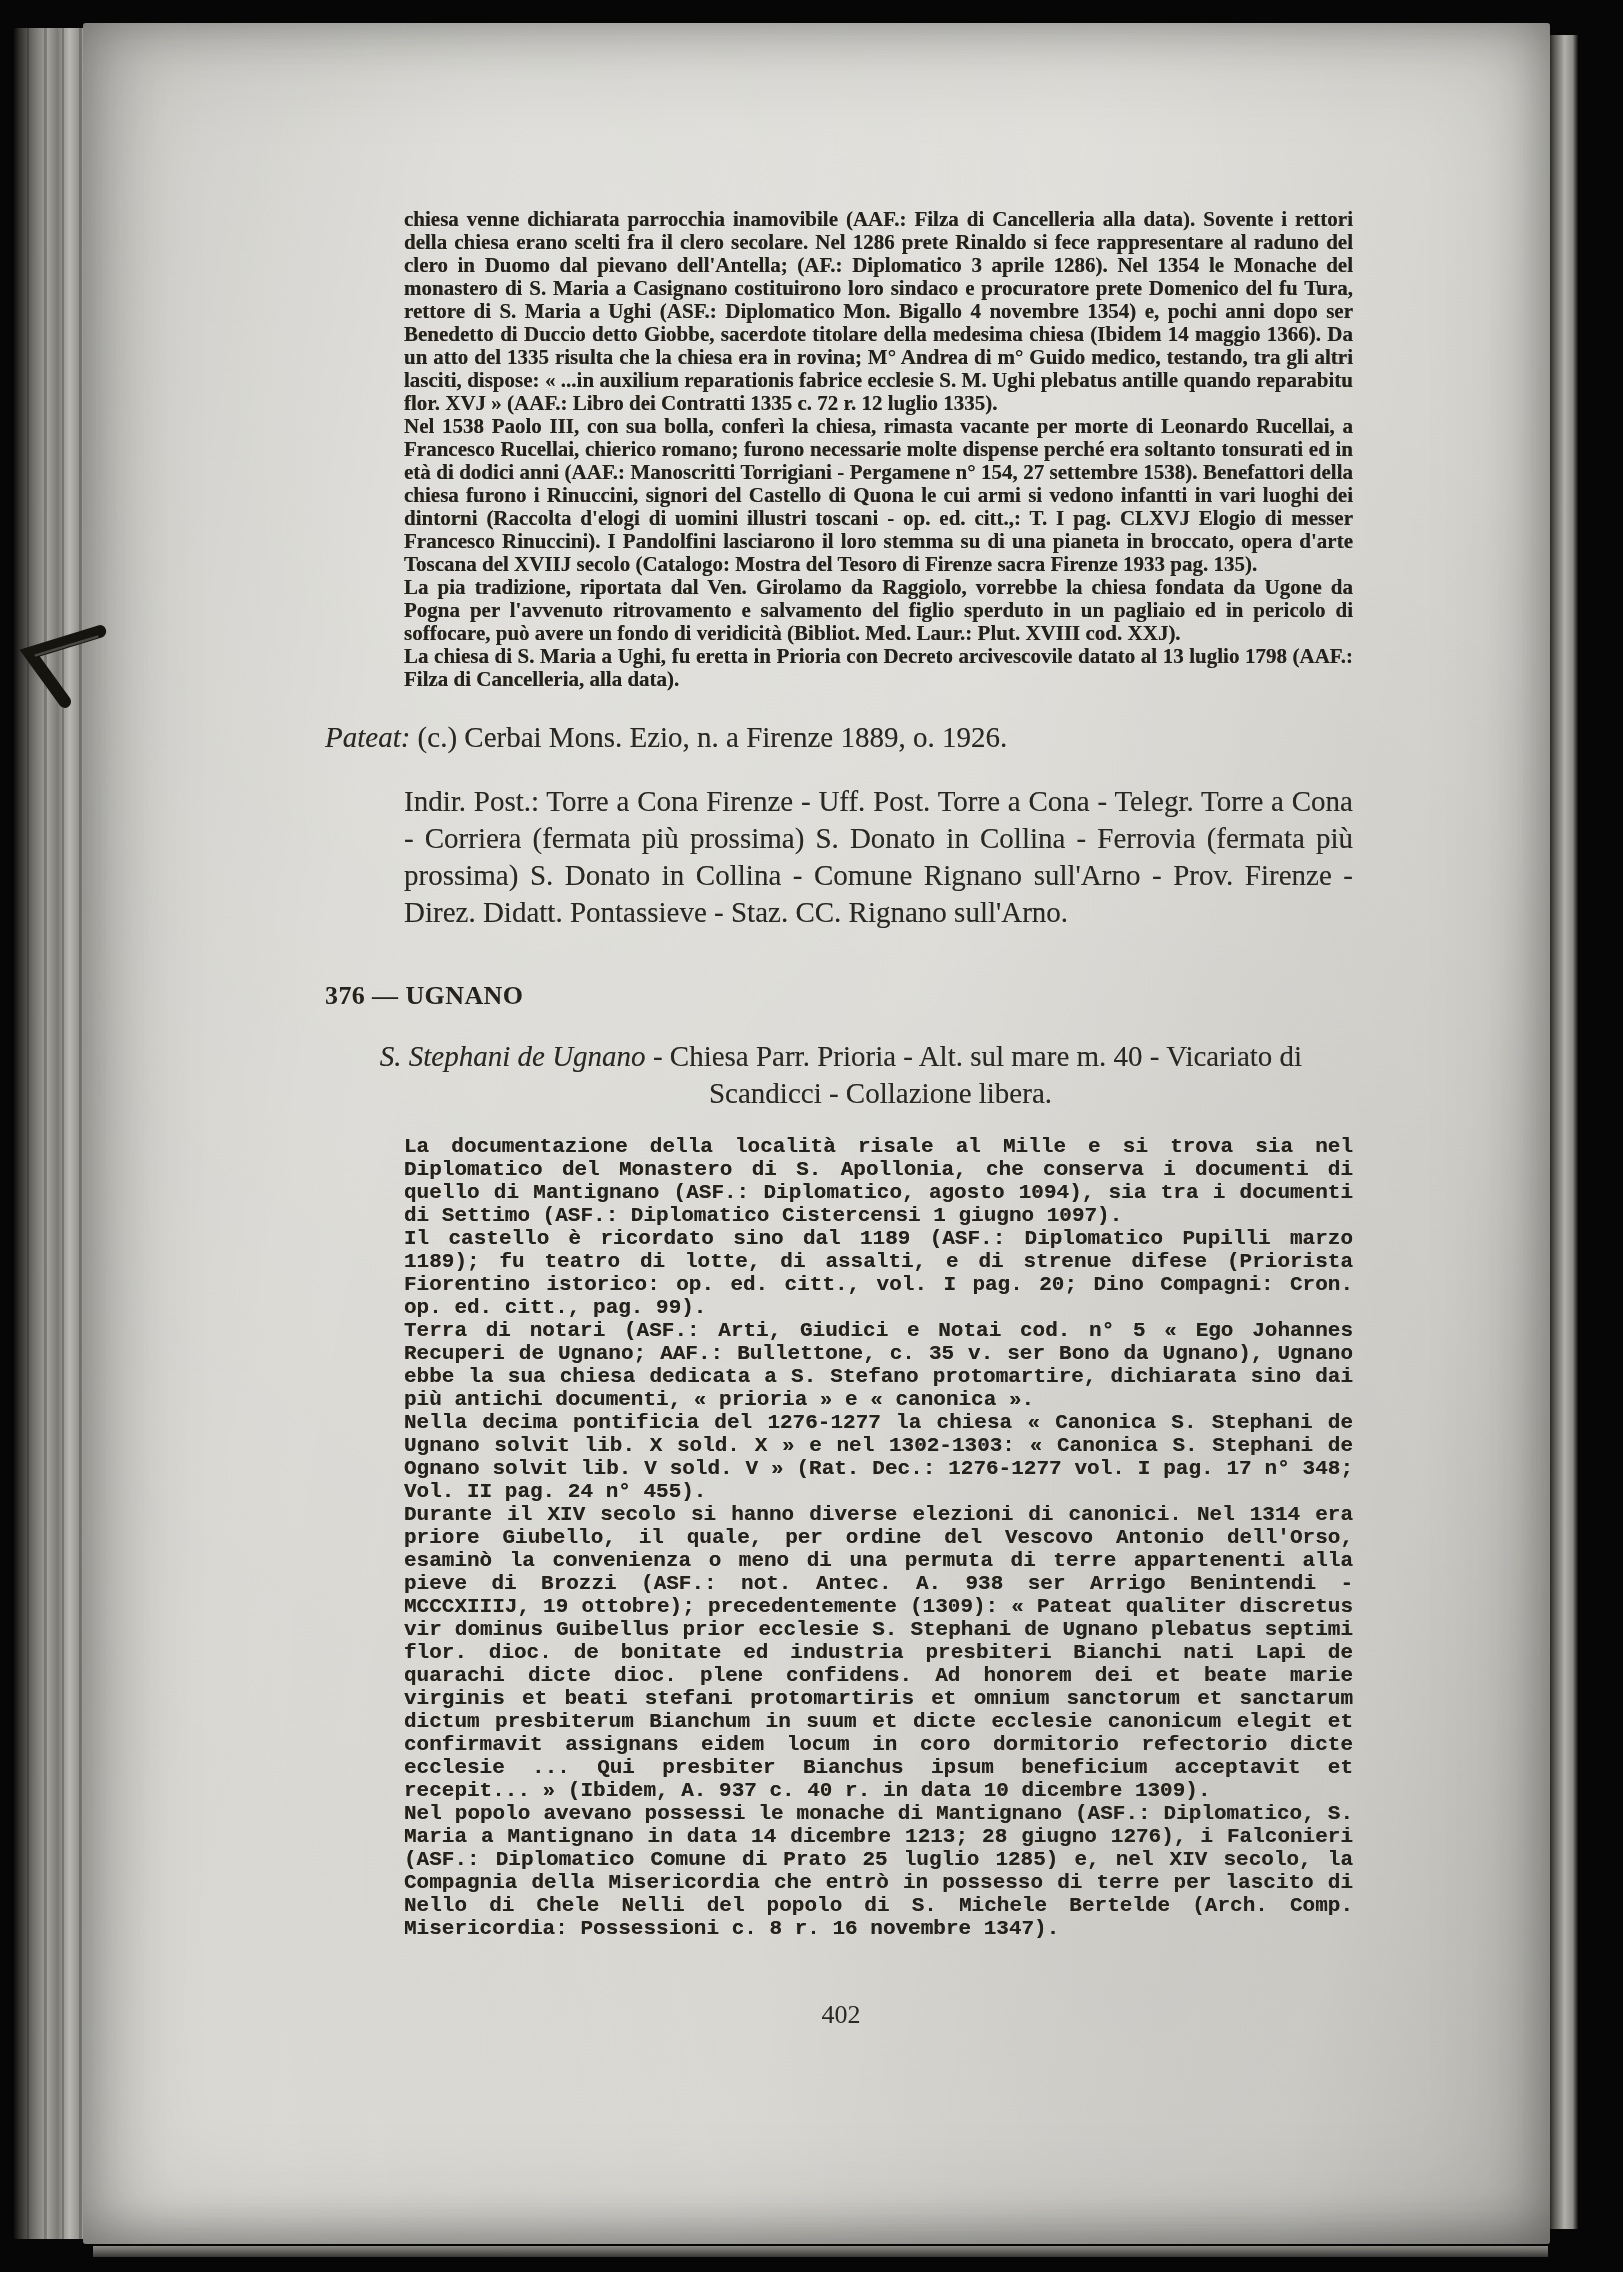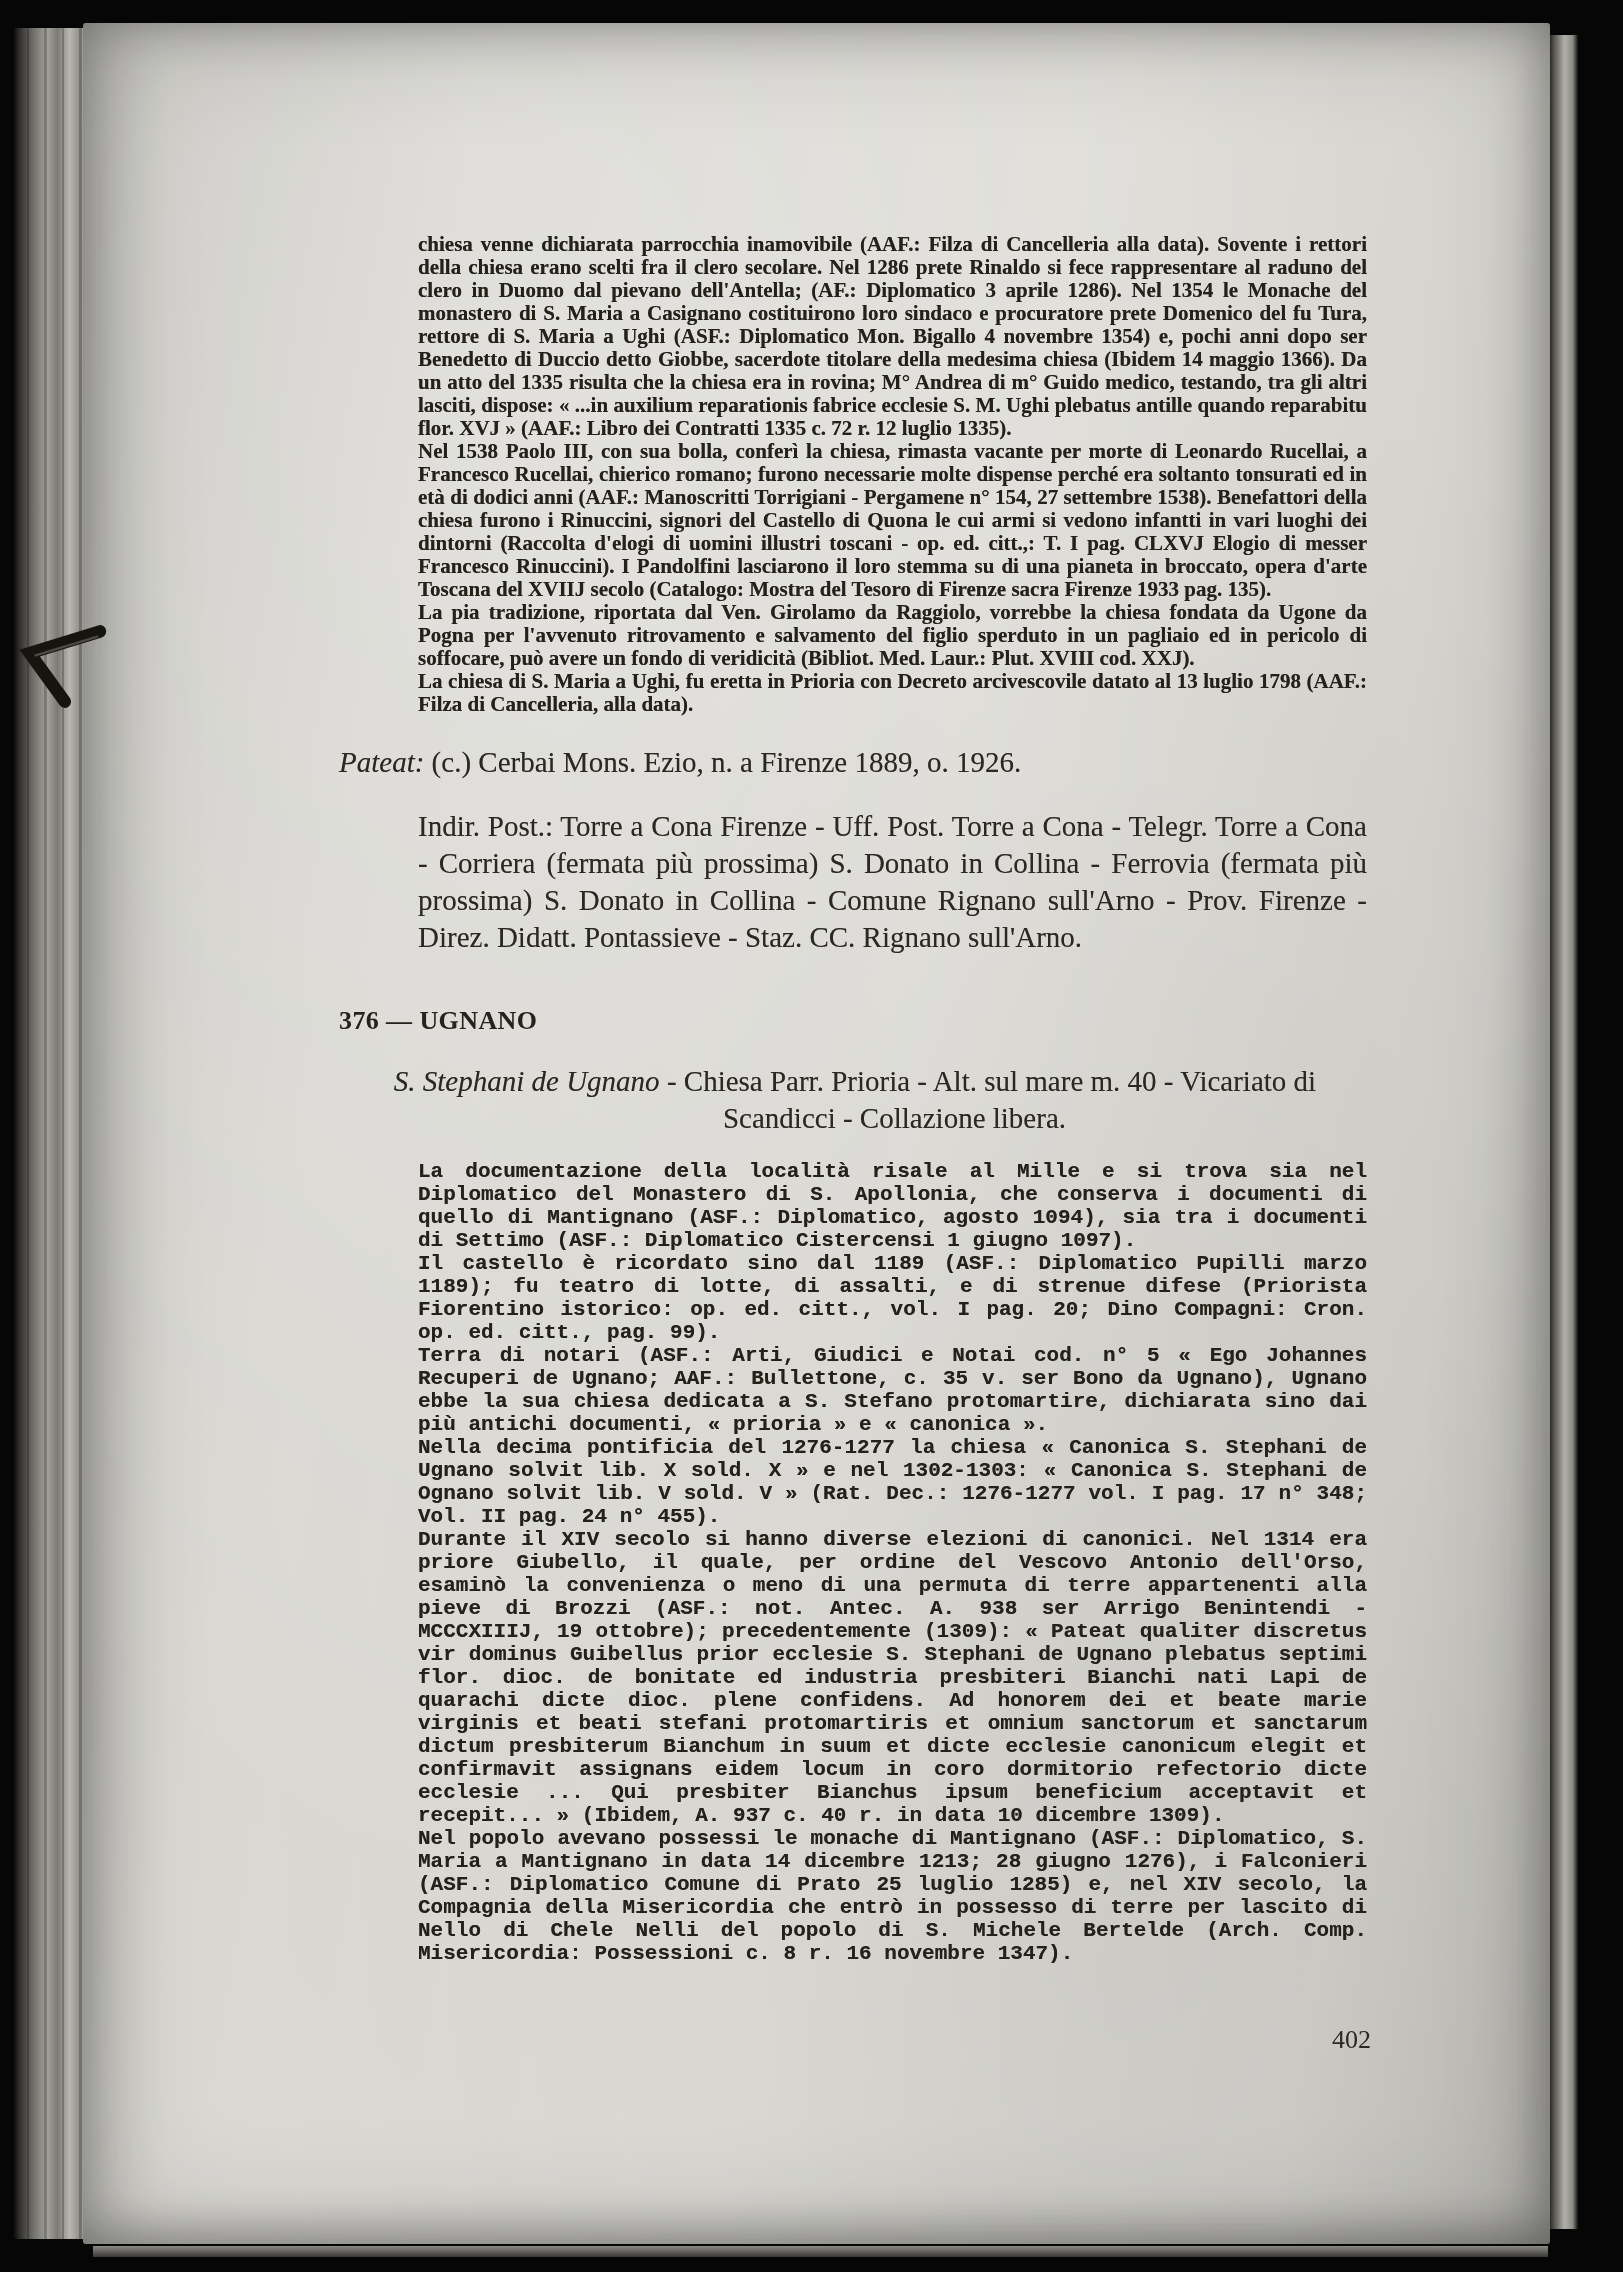--- a/index.html
+++ b/index.html
@@ -48,23 +48,22 @@
       inset 28px 0 58px rgba(0,0,0,0.16),
       inset -18.3px 0 46px rgba(0,0,0,0.14),
       inset 0 -16.6px 37px rgba(0,0,0,0.12);
     border-radius:3.3px;
   }
 
   
   .clip-svg{position:absolute;left:13.3px;top:618px;width:107px;height:97px;}
 
   .content{
-    position:absolute;left:256px;top:0;width:1032px;
+    position:absolute;left:242px;top:0;width:1032px;
     text-rendering:optimizeLegibility;
-    margin-top:25px;
   }
   .small-block{
     margin-left:79px;width:949px;
     font-size:21px;line-height:23px;
     font-weight:600;
     text-align:justify;
     color:#242119;
     text-shadow:0 0 0.3px rgba(30,28,22,0.55);
   }
   .small-block p{margin:0;}
@@ -85,21 +84,21 @@
     margin-top:47px;
     font-size:26px;line-height:35px;font-weight:bold;color:#26231c;
     letter-spacing:0.4px;
   }
   .entry-title{
     margin-top:25px;width:1032px;
     padding-left:79px;text-indent:-79px;
     text-align:center;
   }
   .page-number{
-    margin-top:60px;width:1032px;text-align:right;
+    margin-top:60px;width:1032px;text-align:center;
     font-size:26px;color:#2b2822;
     padding-bottom:50px;
   }
 </style>
 </head>
 <body>
 
 <div class="photo">
 
   <div class="edge-stack-left"></div>

